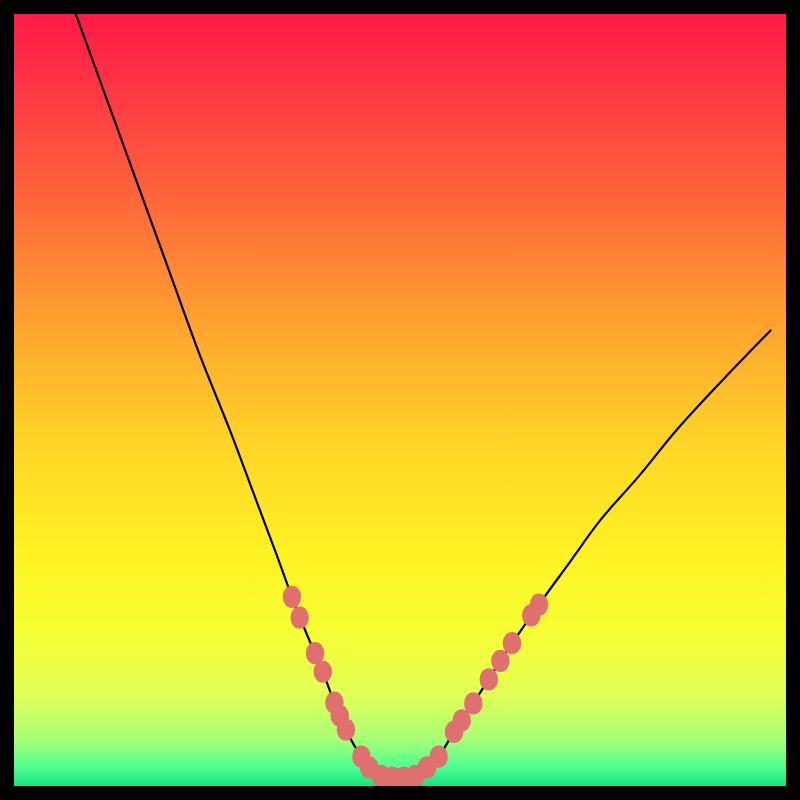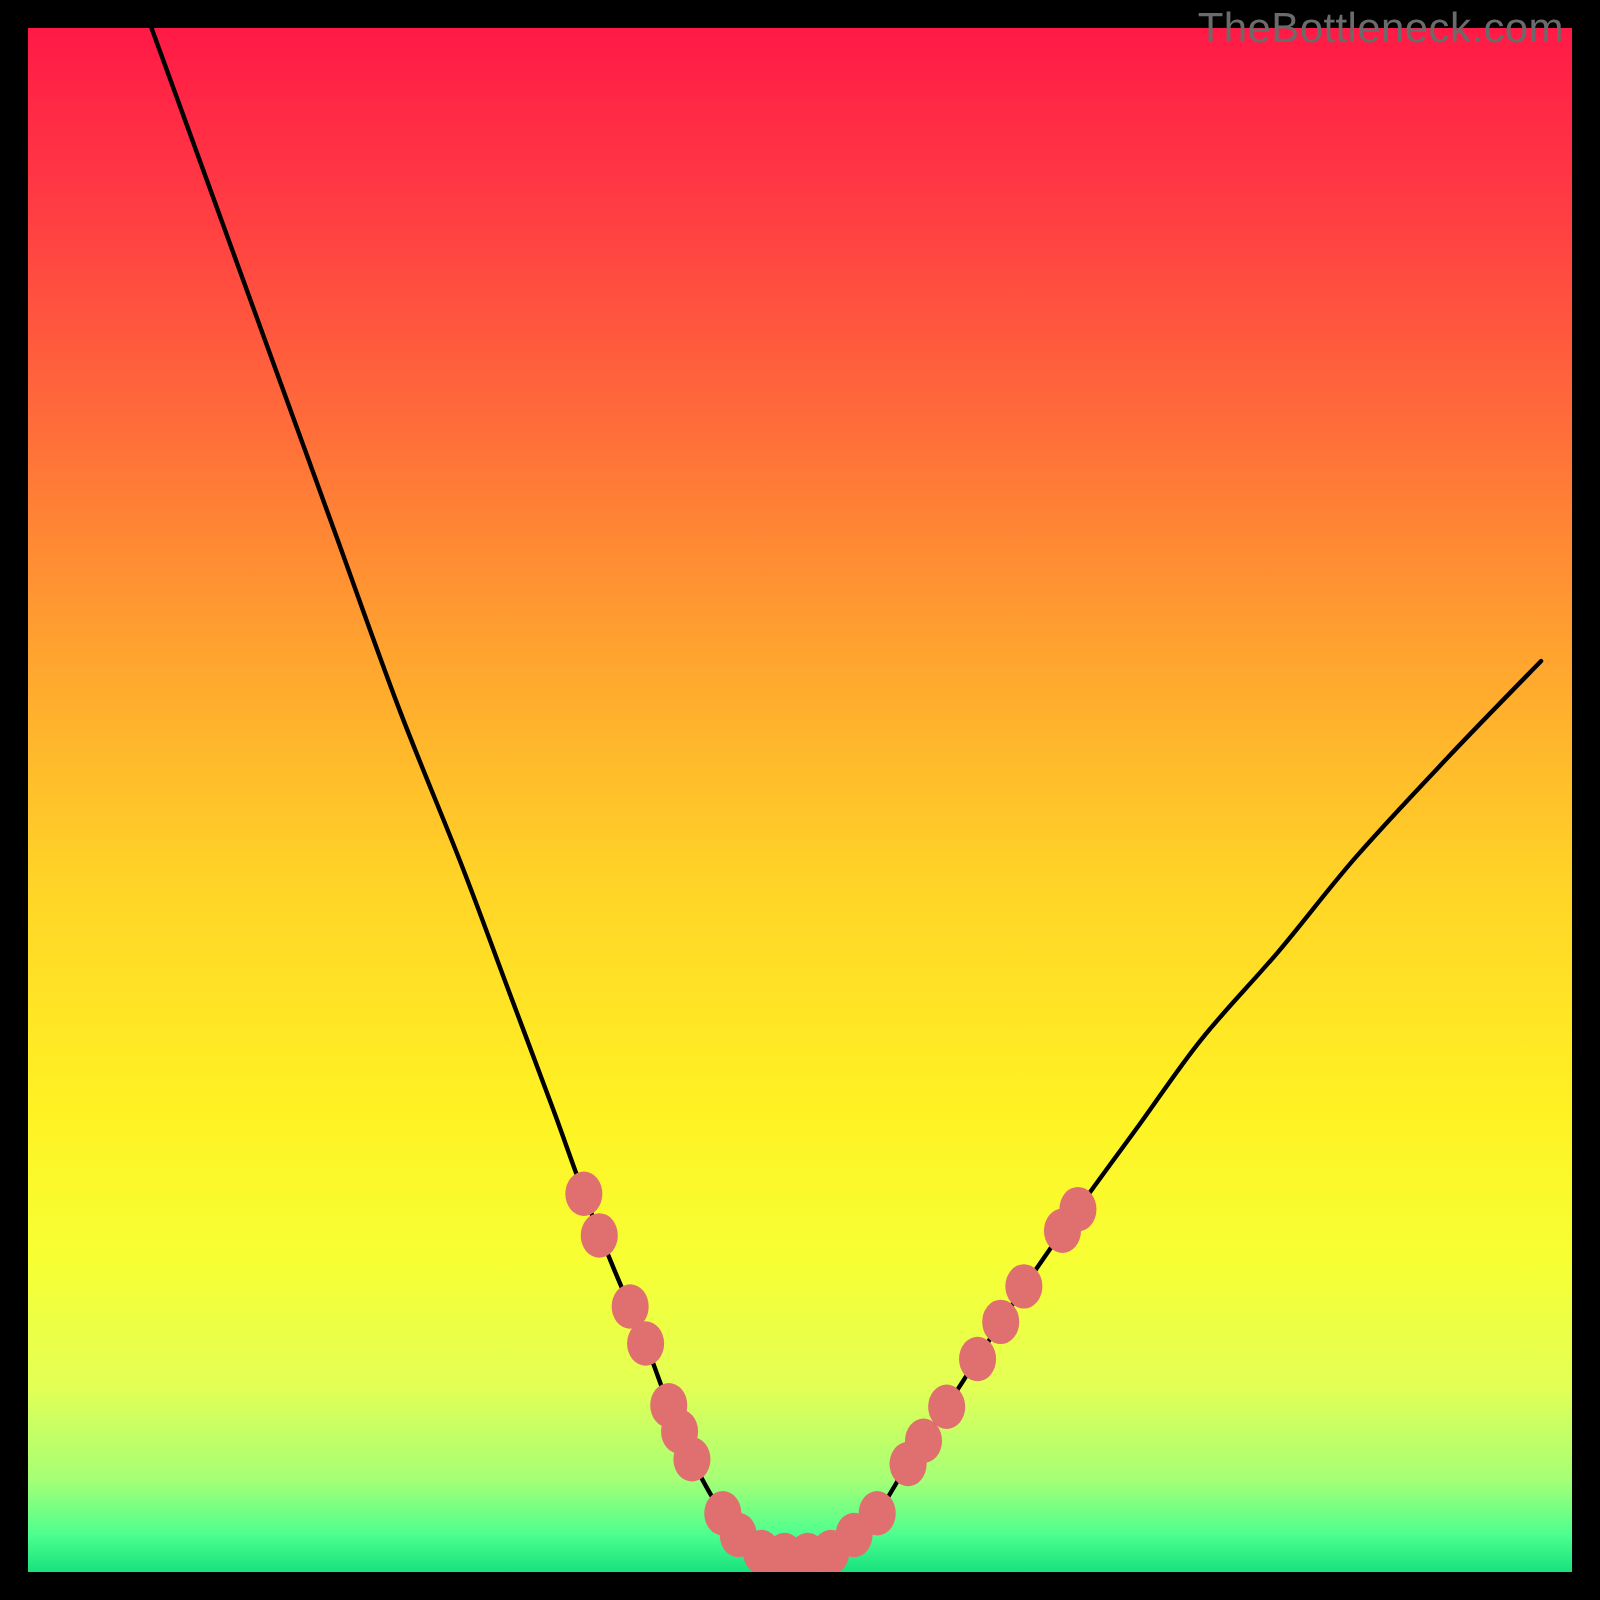--- a/index.html
+++ b/index.html
@@ -93,14 +93,13 @@
           <ellipse cx="59.50" cy="89.30" rx="1.20" ry="1.44" fill="#e06f6f"></ellipse>
           <ellipse cx="61.50" cy="86.20" rx="1.20" ry="1.44" fill="#e06f6f"></ellipse>
           <ellipse cx="63.00" cy="83.80" rx="1.20" ry="1.44" fill="#e06f6f"></ellipse>
           <ellipse cx="64.50" cy="81.50" rx="1.20" ry="1.44" fill="#e06f6f"></ellipse>
           <ellipse cx="67.00" cy="77.90" rx="1.20" ry="1.44" fill="#e06f6f"></ellipse>
           <ellipse cx="68.00" cy="76.50" rx="1.20" ry="1.44" fill="#e06f6f"></ellipse>
         </g>
     </svg>
   </div>
 
-  <div class="watermark">TheBottleneck.com</div>
 </div>
 
 </body></html>

